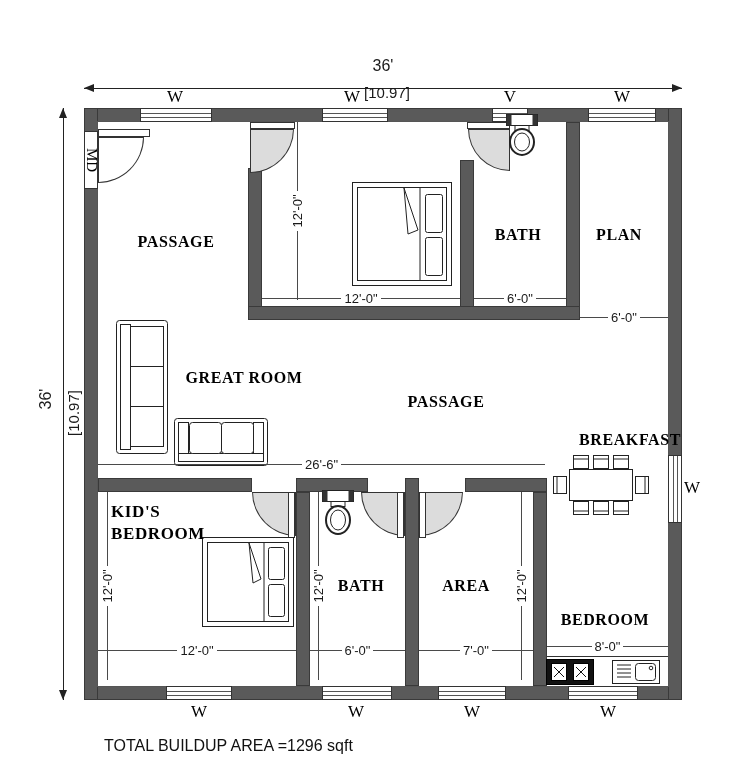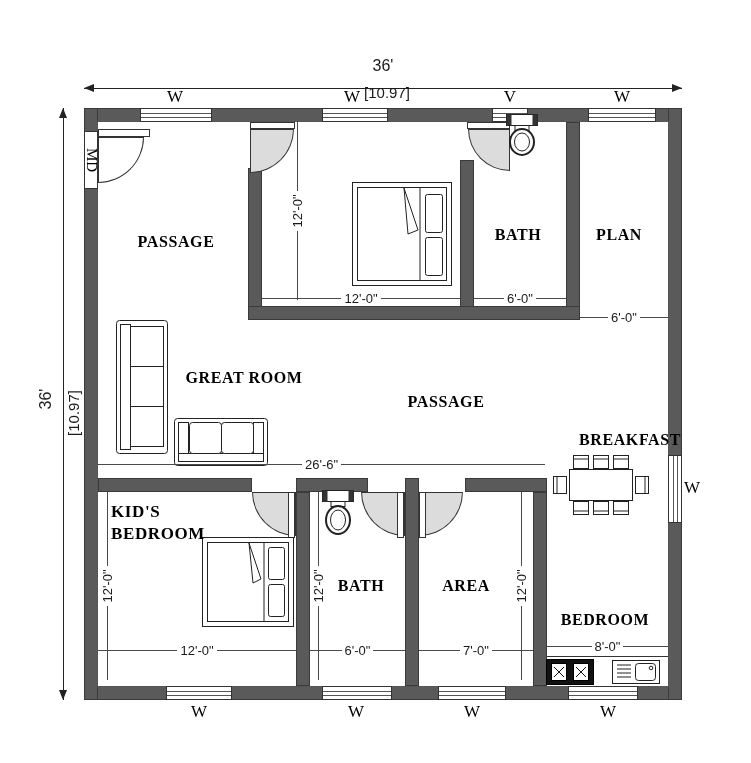--- a/index.html
+++ b/index.html
@@ -267,14 +267,15 @@
   <div class="marker ctr" style="left:175px;top:97px;">W</div>
   <div class="marker ctr" style="left:352px;top:97px;">W</div>
   <div class="marker ctr" style="left:510px;top:97px;">V</div>
   <div class="marker ctr" style="left:622px;top:97px;">W</div>
   <div class="marker ctr" style="left:199px;top:712px;">W</div>
   <div class="marker ctr" style="left:356px;top:712px;">W</div>
   <div class="marker ctr" style="left:472px;top:712px;">W</div>
   <div class="marker ctr" style="left:608px;top:712px;">W</div>
   <div class="marker ctr" style="left:692px;top:488px;">W</div>
 
+  <div class="footer2">TOTAL BUILDUP AREA =1296 sqft</div>
 
 </div>
 
 </body></html>

